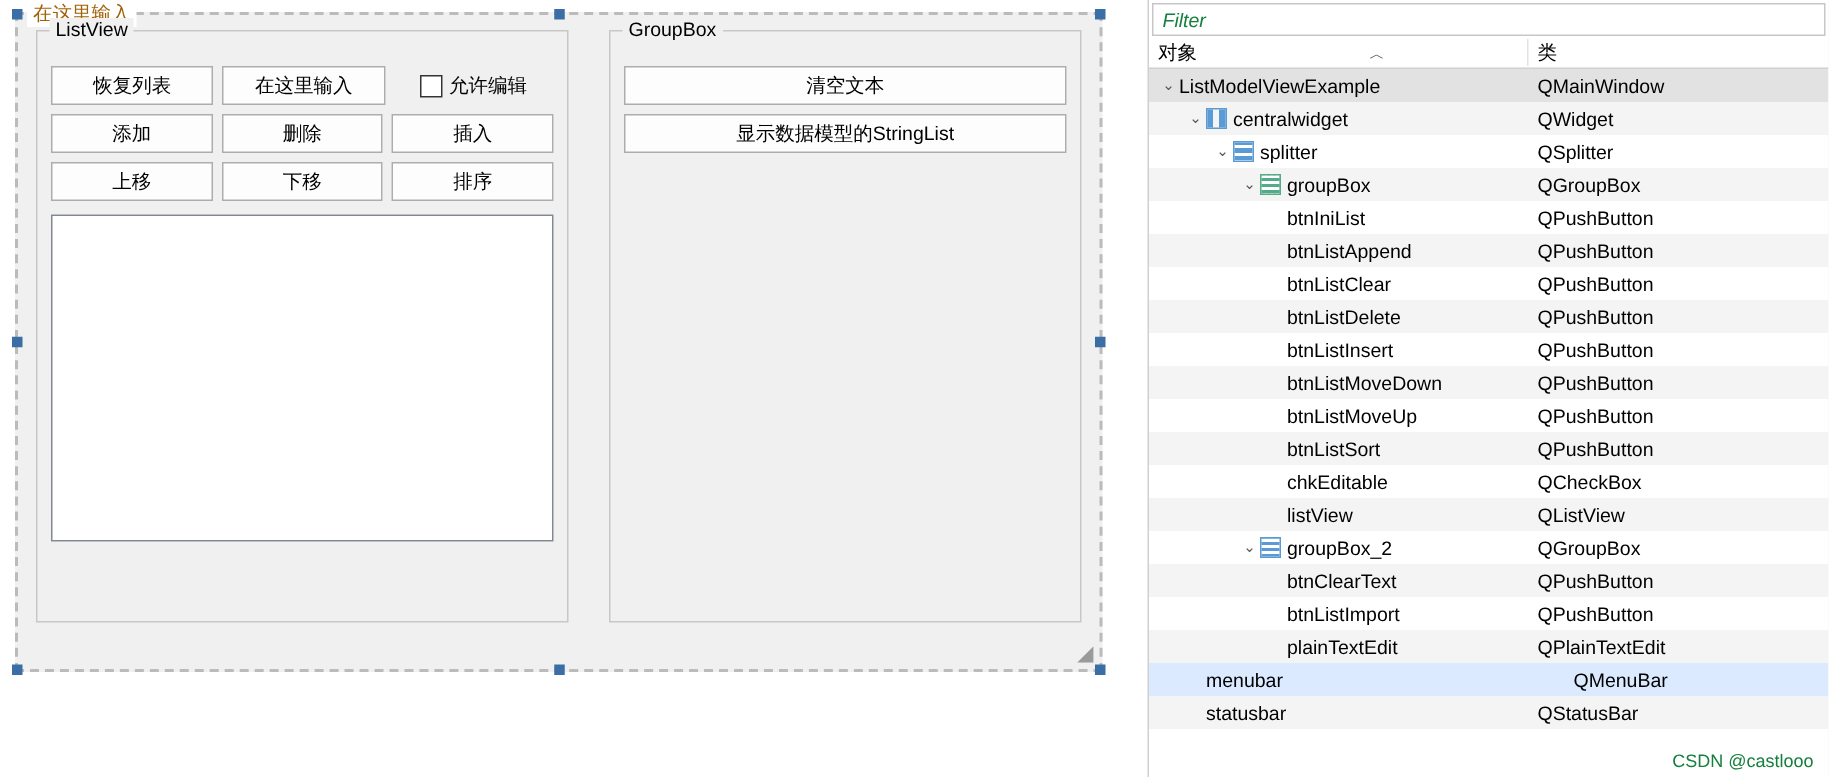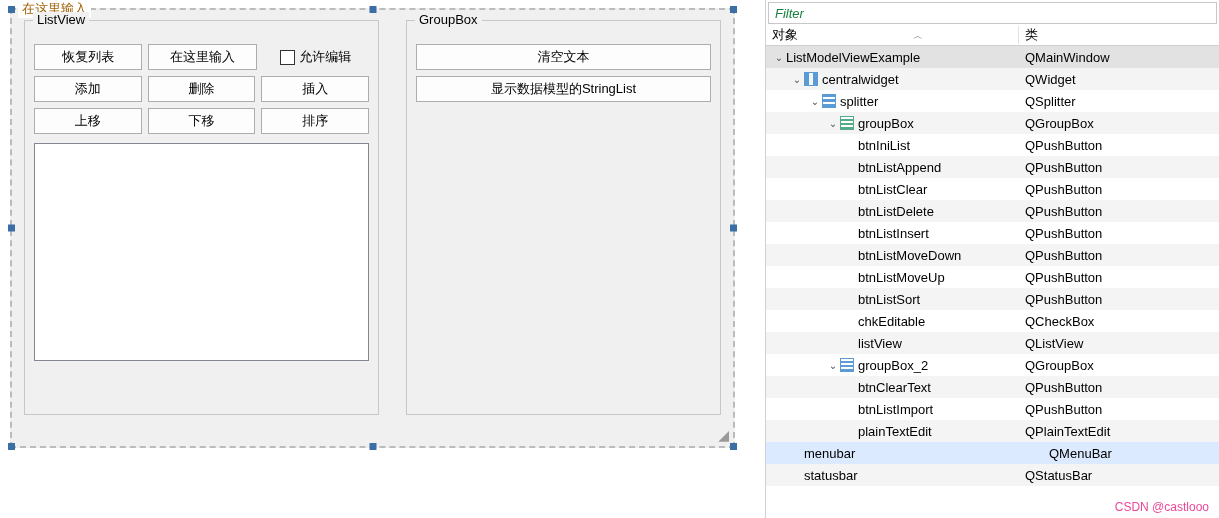--- a/index.html
+++ b/index.html
@@ -161,21 +161,21 @@
 .icon-layout { background: linear-gradient(90deg,#5a9bd5 33%,transparent 33% 66%,#5a9bd5 66%); border:1px solid #5a9bd5;}
 .icon-split { background: repeating-linear-gradient(0deg,#5a9bd5,#5a9bd5 3px,#fff 3px,#fff 5px); border:1px solid #5a9bd5;}
 .icon-grid { border:1px solid #5a8; background: repeating-linear-gradient(0deg,#5a8,#5a8 2px,#fff 2px,#fff 4px), repeating-linear-gradient(90deg,#5a8,#5a8 2px,transparent 2px,transparent 4px);}
 .icon-lines { border:1px solid #5a9bd5; background: repeating-linear-gradient(0deg,#5a9bd5,#5a9bd5 2px,#fff 2px,#fff 4px);}
 
 .watermark {
   position: absolute;
   right: 10px;
   bottom: 4px;
   font-size: 12px;
-  color: #ec4899;
+  color: #15803d;
 }
 </style>
 </head>
 <body>
 
 <div class="left-pane">
   <div class="form-designer">
     <div class="form-title">在这里输入</div>
 
     <div class="handle h-tl"></div>

